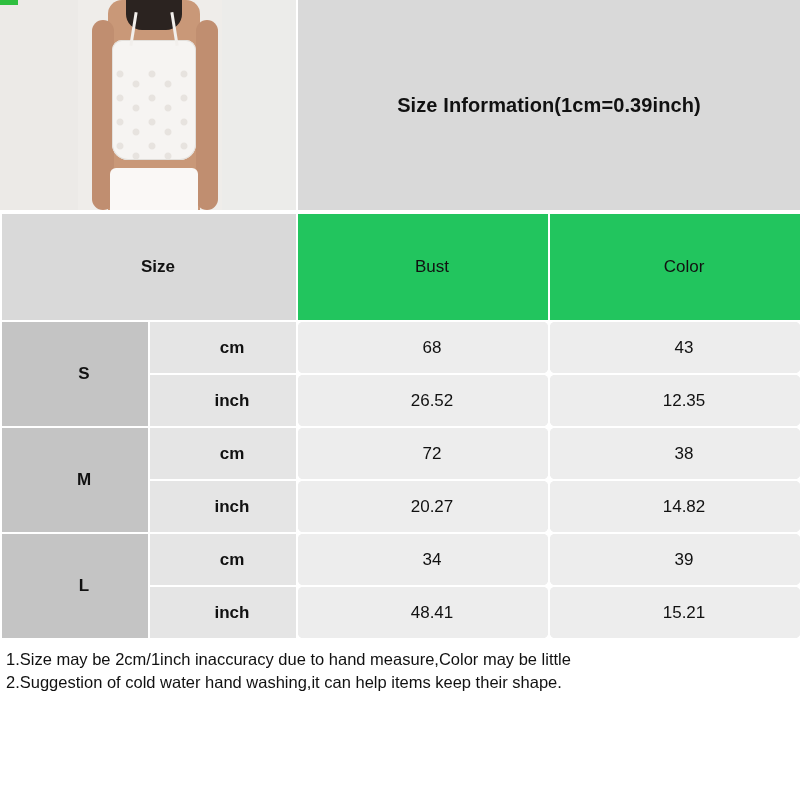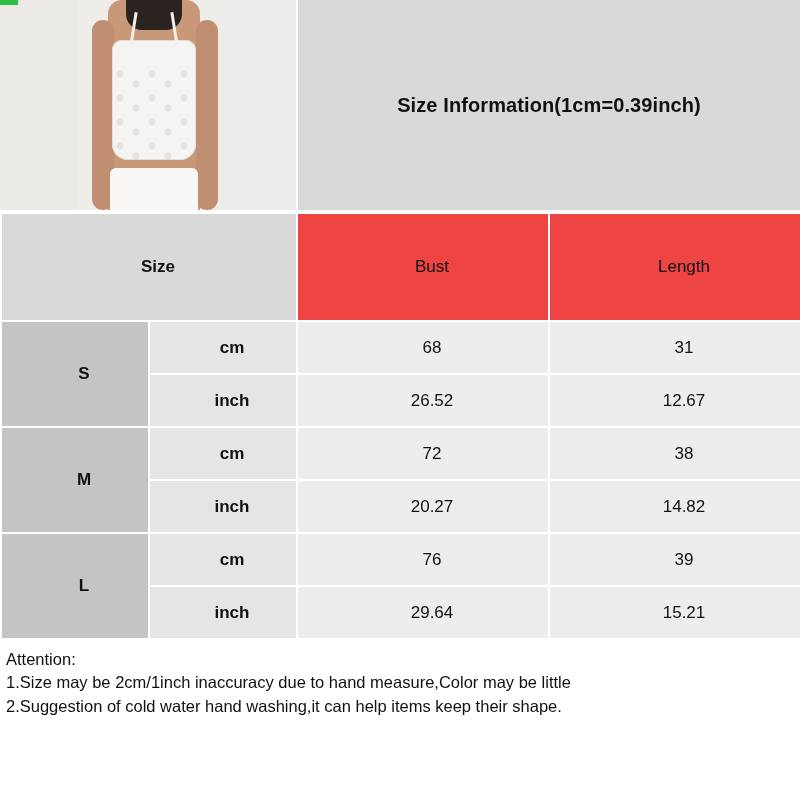--- a/index.html
+++ b/index.html
@@ -156,41 +156,42 @@
   .col-bust { width: 252px; }
   .col-len  { width: 252px; }
 
   .hdr-size {
     background: #d9d9d9;
     font-size: 27px;
     font-weight: bold;
     height: 104px;
   }
   .hdr-metric {
-    background: #ef4444;
+    background: #22c55e;
     font-size: 18px;
     height: 104px;
     margin-left: 32px;
   }
   .size-label {
     background: #c4c4c4;
     font-size: 18px;
     font-weight: bold;
     height: 98px;
   }
   .unit-cell {
     background: #e5e5e5;
     font-size: 17px;
     font-weight: bold;
     height: 49px;
   }
   .val-cell {
     background: #ededed;
     height: 49px;
     font-size: 17px;
+    border-radius: 8px;
   }
 
   
   .attention {
     padding: 8px 6px 0 6px;
     font-size: 16.5px;
     line-height: 1.42;
     color: #111;
   }
   .attention div { white-space: nowrap; }
@@ -230,60 +231,59 @@
     <colgroup>
       <col class="col-size">
       <col class="col-unit">
       <col class="col-bust">
       <col class="col-len">
     </colgroup>
     <tbody>
       <tr>
         <td class="hdr-size" colspan="2">Size</td>
         <td class="hdr-metric">Bust</td>
-        <td class="hdr-metric">Length</td>
+        <td class="hdr-metric">Color</td>
       </tr>
 
       <tr>
         <td class="size-label" rowspan="2">S</td>
         <td class="unit-cell">cm</td>
         <td class="val-cell">68</td>
-        <td class="val-cell">31</td>
+        <td class="val-cell">43</td>
       </tr>
       <tr>
         <td class="unit-cell">inch</td>
         <td class="val-cell">26.52</td>
-        <td class="val-cell">12.67</td>
+        <td class="val-cell">12.35</td>
       </tr>
 
       <tr>
         <td class="size-label" rowspan="2">M</td>
         <td class="unit-cell">cm</td>
         <td class="val-cell">72</td>
         <td class="val-cell">38</td>
       </tr>
       <tr>
         <td class="unit-cell">inch</td>
         <td class="val-cell">20.27</td>
         <td class="val-cell">14.82</td>
       </tr>
 
       <tr>
         <td class="size-label" rowspan="2">L</td>
         <td class="unit-cell">cm</td>
-        <td class="val-cell">76</td>
+        <td class="val-cell">34</td>
         <td class="val-cell">39</td>
       </tr>
       <tr>
         <td class="unit-cell">inch</td>
-        <td class="val-cell">29.64</td>
+        <td class="val-cell">48.41</td>
         <td class="val-cell">15.21</td>
       </tr>
     </tbody>
   </table>
 
   <div class="attention">
-    <div>Attention:</div>
     <div>1.Size may be 2cm/1inch inaccuracy due to hand measure,Color may be little</div>
     <div>2.Suggestion of cold water hand washing,it can help items keep their shape.</div>
   </div>
 
 </div>
 
 </body></html>

